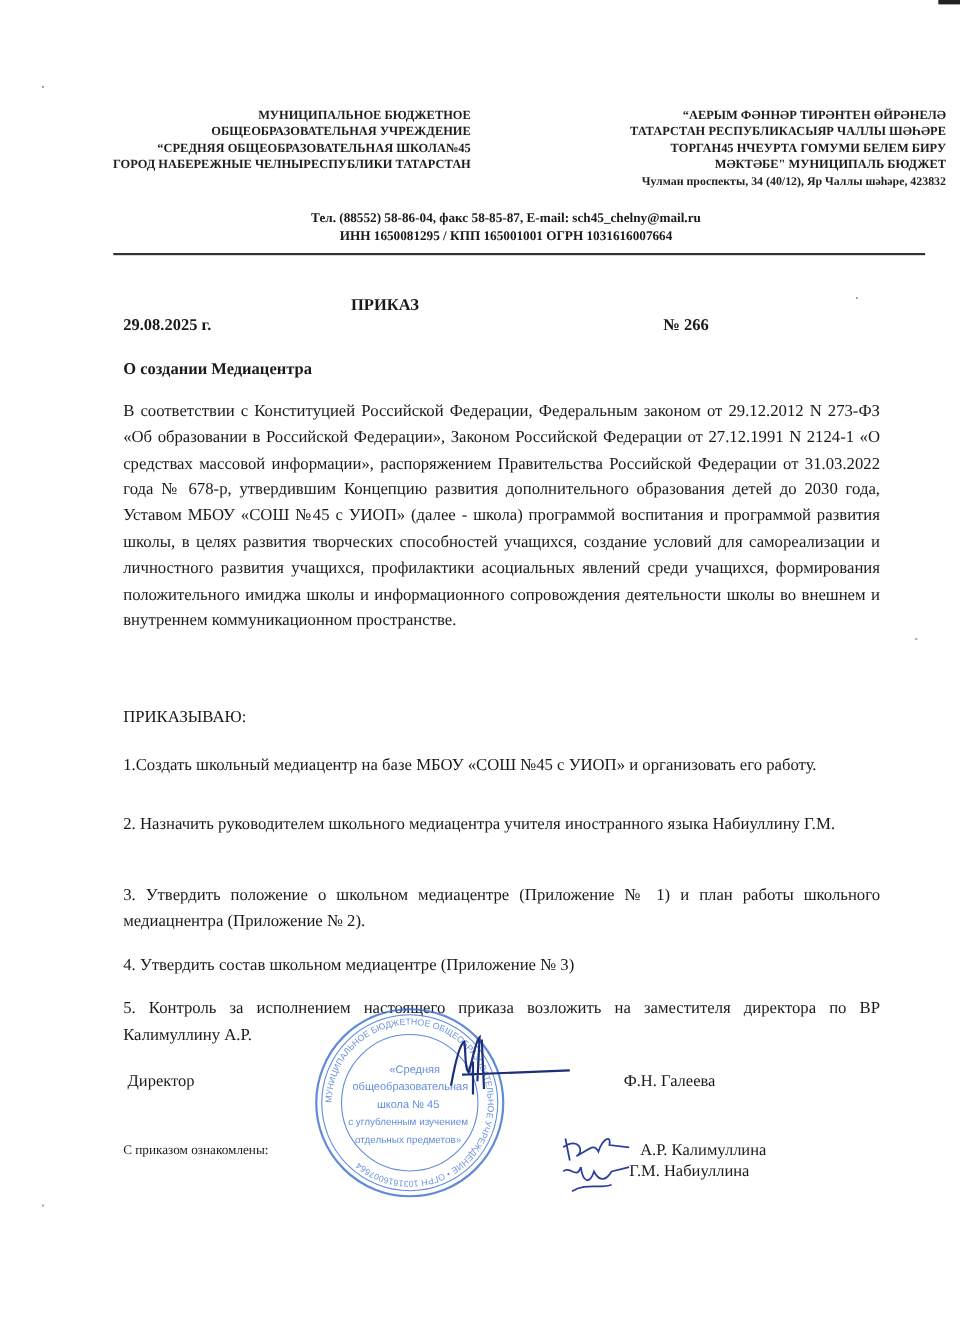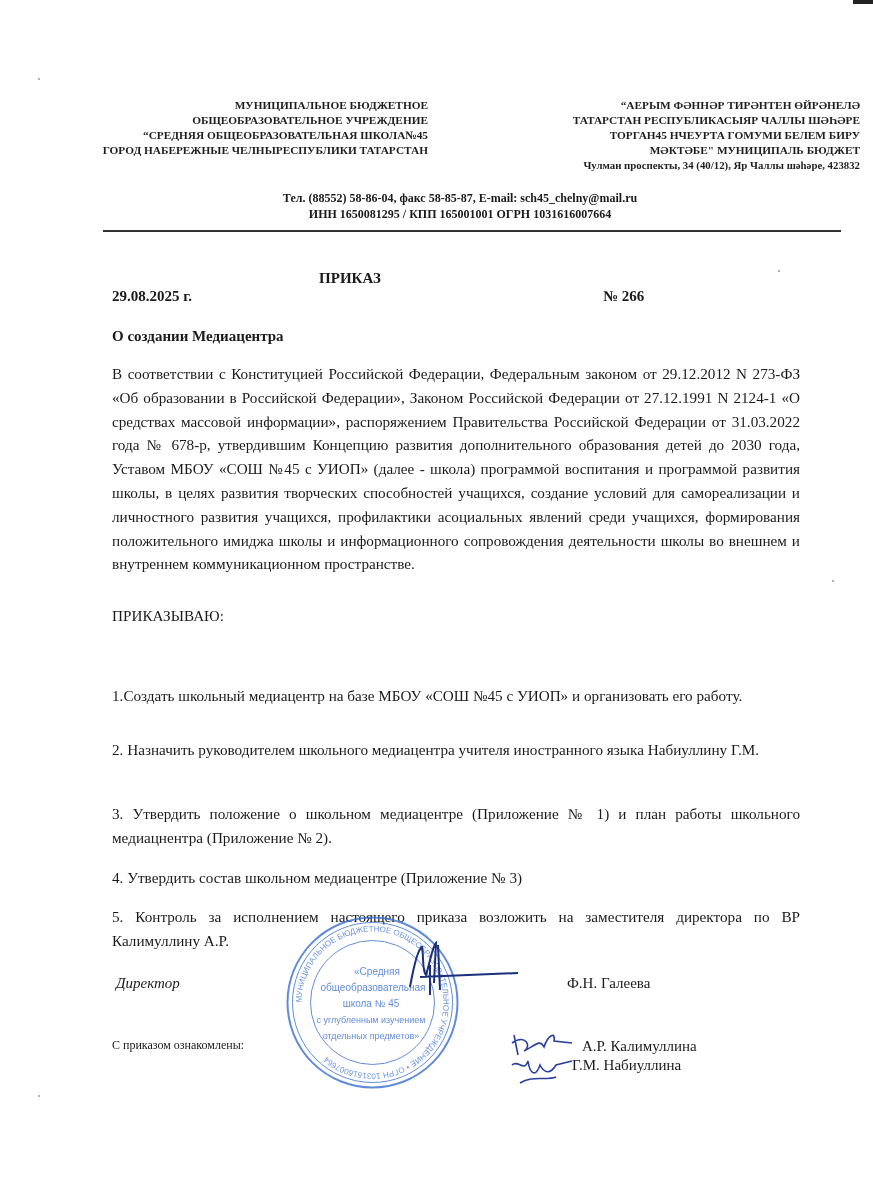--- a/index.html
+++ b/index.html
@@ -14,47 +14,47 @@
     .hdr-line { display: block; white-space: nowrap; }
     .hdr-addr { font-size: 10.8px; }
     .contacts { position: absolute; left: 200px; top: 190px; width: 520px; text-align: center; font-weight: bold; font-size: 12px; line-height: 16px; }
     .rule { position: absolute; left: 103px; top: 230px; width: 738px; height: 2px; background: #333; }
     .title { position: absolute; left: 0; width: 700px; top: 270px; text-align: center; font-weight: bold; font-size: 15px; }
     .date { position: absolute; left: 112px; top: 288px; font-weight: bold; font-size: 15px; }
     .num { position: absolute; left: 603px; top: 288px; font-weight: bold; font-size: 15px; }
     .subject { position: absolute; left: 112px; top: 328px; font-weight: bold; font-size: 15px; }
     .para { position: absolute; left: 112px; width: 688px; font-size: 15.2px; line-height: 23.8px; text-align: justify; font-family: "Liberation Serif", serif; }
     .p-main { top: 362px; }
-    .p-order { top: 604px; }
+    .p-order { top: 640px; }
     .p-i1 { top: 684px; }
     .p-i2 { top: 738px; }
     .p-i3 { top: 802px; }
     .p-i4 { top: 866px; }
     .p-i5 { top: 905px; }
-    .sig-role { position: absolute; left: 116px; top: 975px; font-size: 15px; font-style: italic; }
+    .sig-role { position: absolute; left: 116px; top: 975px; font-size: 15px; }
     .sig-name { position: absolute; left: 567px; top: 975px; font-size: 15px; }
     .ack-label { position: absolute; left: 112px; top: 1038px; font-size: 12px; }
     .ack-1 { position: absolute; left: 582px; top: 1038px; font-size: 15px; }
     .ack-2 { position: absolute; left: 572px; top: 1057px; font-size: 15px; }
     .stamp { position: absolute; left: 285px; top: 915px; width: 175px; height: 175px; }
     .sign { position: absolute; }
     .dot { position: absolute; width: 2px; height: 2px; background: #999; border-radius: 50%; }
   </style>
 </head>
 <body>
 
 <div class="corner-mark"></div>
 <div class="dot" style="left:38px;top:78px"></div>
 <div class="dot" style="left:778px;top:270px"></div>
 <div class="dot" style="left:832px;top:580px"></div>
 <div class="dot" style="left:38px;top:1095px"></div>
 
 <div class="hdr hdr-left">
   <span class="hdr-line">МУНИЦИПАЛЬНОЕ БЮДЖЕТНОЕ</span>
-  <span class="hdr-line">ОБЩЕОБРАЗОВАТЕЛЬНОЕ УЧРЕЖДЕНИЕ</span>
+  <span class="hdr-line">ОБЩЕОБРАЗОВАТЕЛЬНАЯ УЧРЕЖДЕНИЕ</span>
   <span class="hdr-line">“СРЕДНЯЯ ОБЩЕОБРАЗОВАТЕЛЬНАЯ ШКОЛА№45</span>
   <span class="hdr-line">ГОРОД НАБЕРЕЖНЫЕ ЧЕЛНЫРЕСПУБЛИКИ ТАТАРСТАН</span>
 </div>
 
 <div class="hdr hdr-right">
   <span class="hdr-line">“АЕРЫМ ФӘННӘР ТИРӘНТЕН ӨЙРӘНЕЛӘ</span>
   <span class="hdr-line">ТАТАРСТАН РЕСПУБЛИКАСЫЯР ЧАЛЛЫ ШӘҺӘРЕ</span>
   <span class="hdr-line">ТОРГАН45 НЧЕУРТА ГОМУМИ БЕЛЕМ БИРУ</span>
   <span class="hdr-line">МӘКТӘБЕ" МУНИЦИПАЛЬ БЮДЖЕТ</span>
   <span class="hdr-line hdr-addr">Чулман проспекты, 34 (40/12), Яр Чаллы шәһәре, 423832</span>

